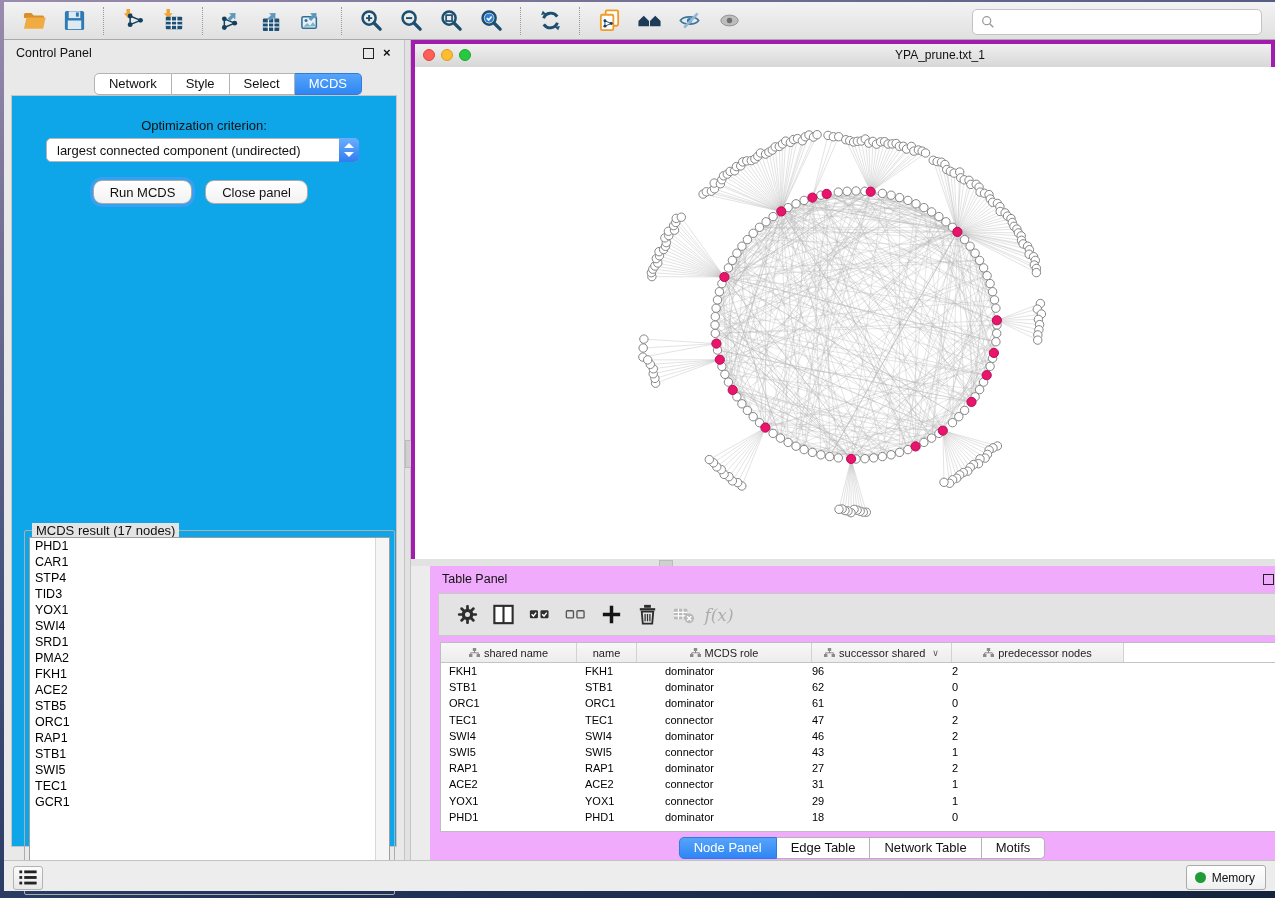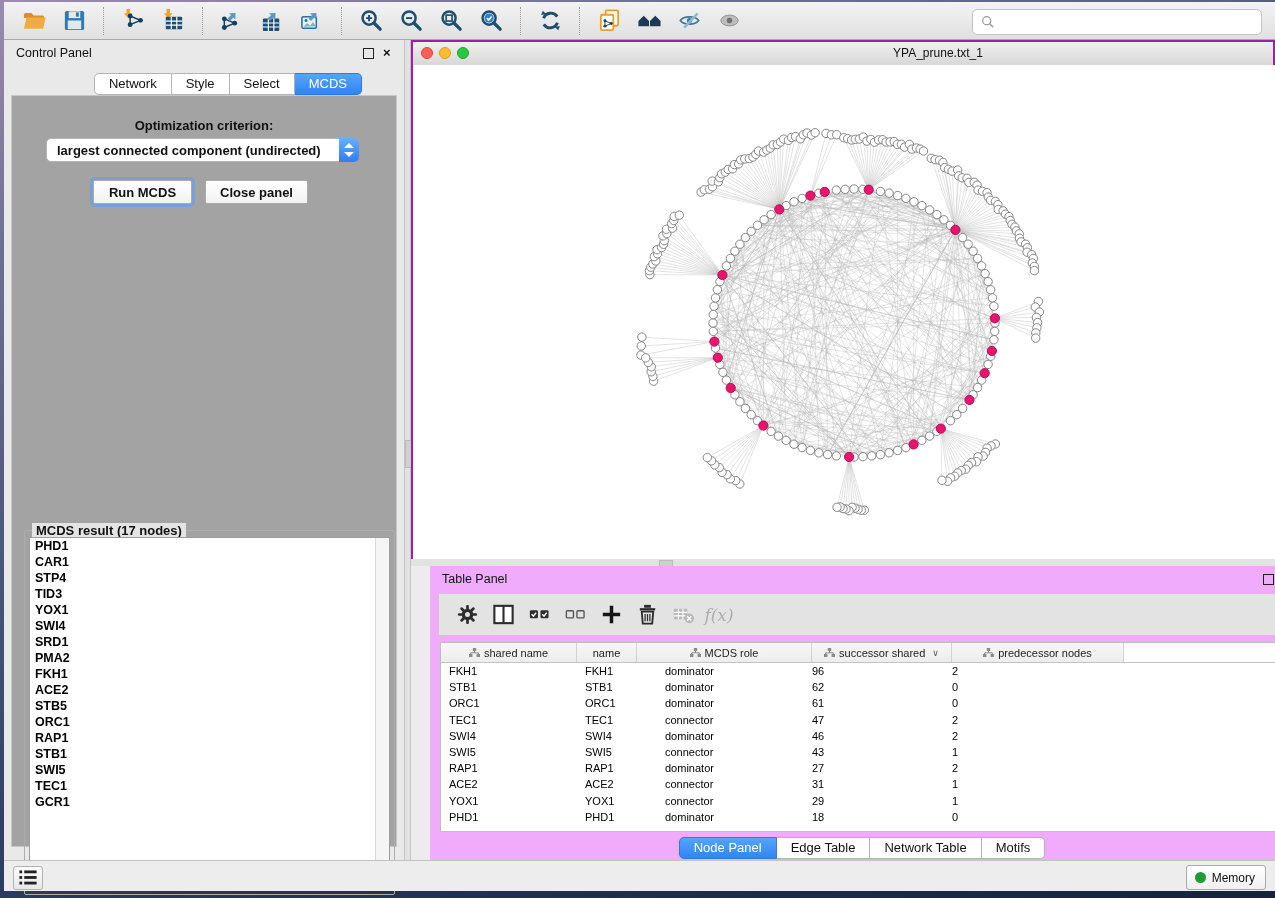--- a/index.html
+++ b/index.html
@@ -24,51 +24,51 @@
   .panel-title{position:absolute;left:12px;top:6px;font-size:12.5px;color:#111;}
   .float-ic{position:absolute;width:9px;height:9px;border:1.6px solid #222;top:8px;}
   .close-ic{position:absolute;top:5px;font-size:13px;font-weight:700;color:#111;line-height:16px;}
   #cp-float{left:359px;} #cp-close{left:379px;}
   #cp-tabs{position:absolute;left:0;top:33px;width:100%;display:flex;justify-content:center;z-index:3;margin-left:24px;}
   .seg{height:20px;line-height:20px;padding:0 14px;font-size:13px;background:#fff;color:#111;
        border:1px solid #b3b3b3;border-left:none;}
   .seg.first{border-left:1px solid #b3b3b3;border-radius:5px 0 0 5px;}
   .seg.last{border-radius:0 5px 5px 0;}
   .seg.active{background:linear-gradient(#56a4fa,#2f86f4);color:#fff;border-color:#2f7ce0;}
-  #cp-plate{position:absolute;left:7px;top:55px;width:384px;height:750px;background:#a3a3a3;
-            border:1px solid #c6c6c6;font-weight:bold;}
+  #cp-plate{position:absolute;left:7px;top:55px;width:384px;height:750px;background:#0ea5e9;
+            border:1px solid #c6c6c6;}
   #opt-label{position:absolute;left:0;top:22px;width:100%;text-align:center;font-size:13px;color:#111;}
   #criterion{position:absolute;left:34px;top:42px;width:313px;height:24px;background:#fff;
              border:1px solid #b5b5b5;border-radius:5px;box-sizing:border-box;}
   #criterion-text{position:absolute;left:10px;top:4px;font-size:13px;color:#111;white-space:nowrap;}
   #criterion-step{position:absolute;right:-1px;top:-1px;width:20px;height:24px;border-radius:0 5px 5px 0;
                   background:linear-gradient(#6aaefc,#2f7df0);}
   .tri-up{position:absolute;left:5px;top:5px;width:0;height:0;border-left:5px solid transparent;
           border-right:5px solid transparent;border-bottom:5px solid #fff;}
   .tri-dn{position:absolute;left:5px;bottom:5px;width:0;height:0;border-left:5px solid transparent;
           border-right:5px solid transparent;border-top:5px solid #fff;}
   .btn{position:absolute;height:24px;background:linear-gradient(#ffffff,#f2f2f2);border:1px solid #ababab;
-       border-radius:2px;font-size:13px;color:#111;display:flex;align-items:center;justify-content:center;box-sizing:border-box;}
+       border-radius:9px;font-size:13px;color:#111;display:flex;align-items:center;justify-content:center;box-sizing:border-box;}
   #run-btn{left:81px;top:84px;width:99px;box-shadow:0 0 0 3px rgba(90,156,246,.55);}
   #closepanel-btn{left:193px;top:84px;width:103px;}
   #mcds-group{position:absolute;left:12px;top:427px;width:371px;height:372px;}
   #mcds-border{position:absolute;left:0;top:7px;right:0;bottom:0;border:1px solid #adadad;border-radius:2px;}
   #mcds-title{position:absolute;left:8px;top:0;background:#e4e4e4;padding:0 4px;font-size:13px;color:#111;}
   #mcds-list{position:absolute;left:5px;top:14px;right:5px;bottom:5px;background:#fff;border:1px solid #9d9d9d;overflow:hidden;}
   .mcds-item{font-size:12.5px;line-height:16px;padding-left:5px;color:#000;}
   #mcds-scroll{position:absolute;right:0;top:0;bottom:0;width:13px;background:#f5f5f5;border-left:1px solid #d8d8d8;}
   
   #split-v{position:absolute;left:400px;top:38px;width:7px;height:822px;background:#e2e2e2;
            border-left:1px solid #c4c4c4;border-right:1px solid #c4c4c4;box-sizing:border-box;}
   #split-v-handle{position:absolute;left:0px;top:400px;width:5px;height:26px;background:#d0d0d0;border:1px solid #bbb;}
   #split-h{position:absolute;left:407px;top:557px;width:864px;height:7px;background:#e2e2e2;}
   #split-h-handle{position:absolute;left:248px;top:1px;width:12px;height:5px;background:#cfcfcf;border:1px solid #bbb;}
   
   #net-frame{position:absolute;left:407px;top:38px;width:864px;height:519px;background:#fde047;
-             border:2px solid #a21caf;box-sizing:border-box;}
+             border:4px solid #a21caf;box-sizing:border-box;}
   #net-titlebar{position:absolute;left:0;top:0;width:100%;height:23px;
                 background:linear-gradient(#f0f0f0,#d7d7d7);border-bottom:1px solid #b4b4b4;}
   .tl{position:absolute;top:5px;width:12px;height:12px;border-radius:50%;}
   #tl-red{left:8px;background:#ff5f57;border:1px solid #e0443e;box-sizing:border-box;}
   #tl-yellow{left:26px;background:#febc2e;border:1px solid #d89e24;box-sizing:border-box;}
   #tl-green{left:44px;background:#28c840;border:1px solid #1da62f;box-sizing:border-box;}
   #net-title{position:absolute;left:420px;top:4px;width:210px;text-align:center;font-size:12px;color:#111;}
   #net-canvas{position:absolute;left:0;top:23px;width:862px;height:494px;background:#fff;}
   
   #table-panel{position:absolute;left:426px;top:564px;width:864px;height:296px;background:#f0abfc;}

